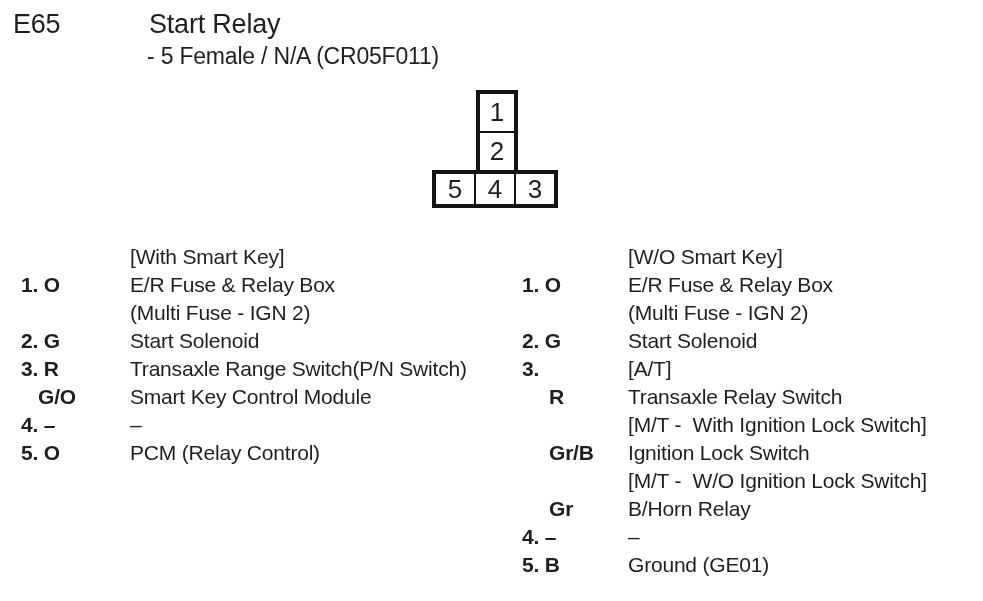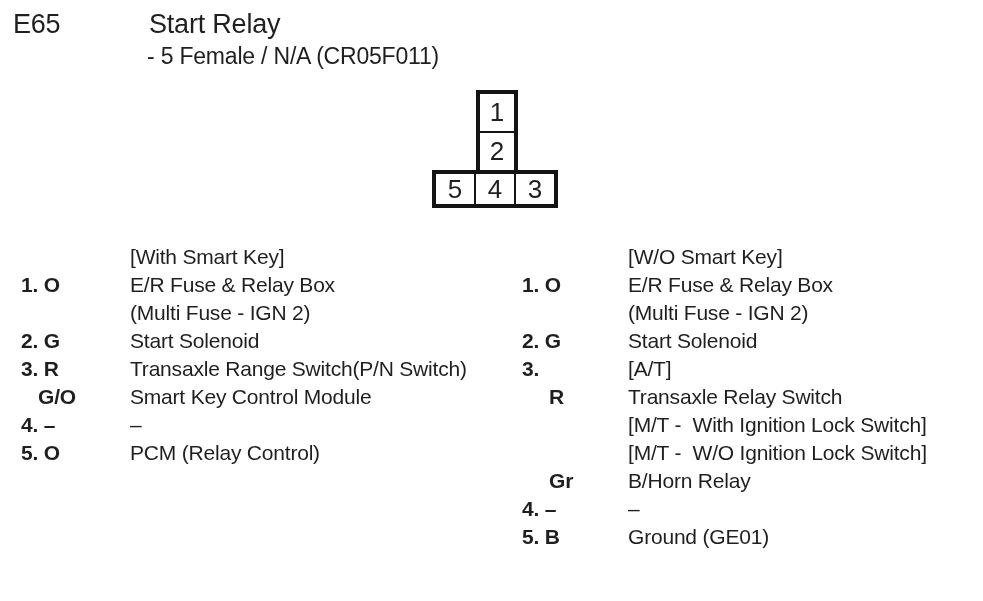--- a/index.html
+++ b/index.html
@@ -182,20 +182,24 @@
     <span class="desc">[A/T]</span>
   </div>
   <div class="row indent">
     <span class="pin">R</span>
     <span class="desc">Transaxle Relay Switch</span>
   </div>
   <div class="row">
     <span class="pin"></span>
     <span class="desc">[M/T -  With Ignition Lock Switch]</span>
   </div>
+  <div class="row indent">
+    <span class="pin">Gr/B</span>
+    <span class="desc">Ignition Lock Switch</span>
+  </div>
   <div class="row">
     <span class="pin"></span>
     <span class="desc">[M/T -  W/O Ignition Lock Switch]</span>
   </div>
   <div class="row indent">
     <span class="pin">Gr</span>
     <span class="desc">B/Horn Relay</span>
   </div>
   <div class="row">
     <span class="pin">4. –</span>

